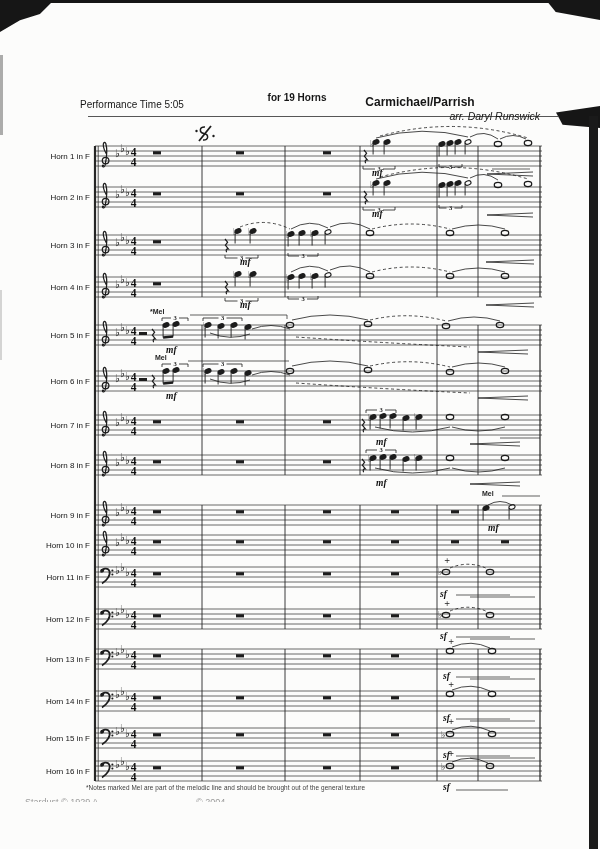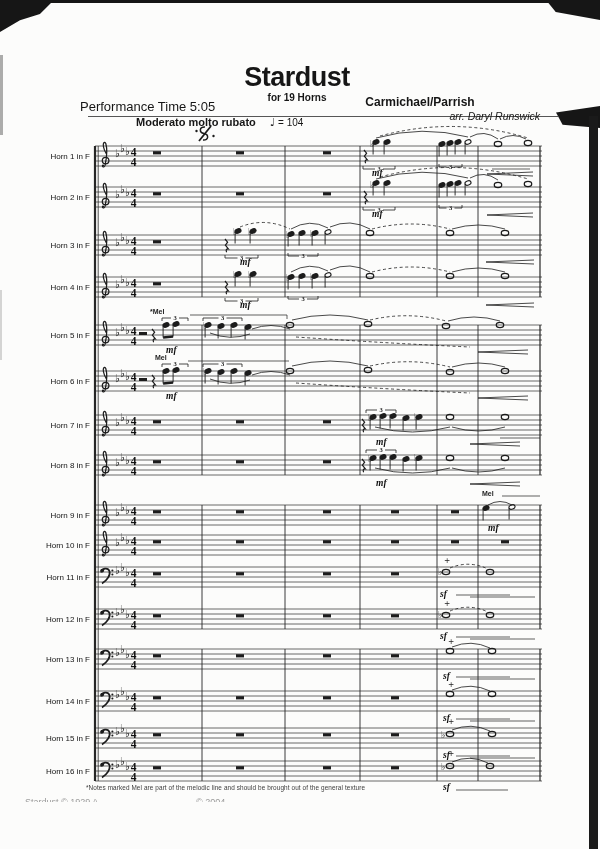--- a/index.html
+++ b/index.html
@@ -2,21 +2,21 @@
 <html><head>
 <meta charset="utf-8">
 <style>
   html,body{margin:0;padding:0;background:#e8e8e8;}
   .page{position:relative;width:600px;height:849px;background:#fcfcfb;overflow:hidden;
         font-family:"Liberation Sans",sans-serif;color:#161616;}
   .abs{position:absolute;}
   
   .title{left:177px;top:62px;width:240px;text-align:center;font-size:27px;font-weight:bold;letter-spacing:-0.5px;}
   .subtitle{left:177px;top:92px;width:240px;text-align:center;font-size:10px;font-weight:bold;}
-  .perftime{left:44px;top:99px;font-size:13px;padding-left:36px;}
+  .perftime{left:44px;top:99px;font-size:10px;padding-left:36px;}
   .composer{left:300px;top:95px;width:240px;text-align:center;font-size:12px;font-weight:bold;}
   .arranger{left:300px;top:110px;width:240px;text-align:right;font-size:10.5px;font-style:italic;}
   .tempo{left:136px;top:116px;font-size:11px;font-weight:bold;white-space:nowrap;}
   .tempo .note{font-family:"DejaVu Sans",sans-serif;font-weight:normal;font-size:11px;margin-left:14px;}
   .tempo .val{font-weight:normal;font-size:10px;}
   
   .footnote{left:86px;top:784px;font-size:6.4px;color:#3c3c3c;letter-spacing:0.1px;}
   .copyline{left:0;top:797px;width:600px;height:5px;overflow:hidden;}
   .copyline div{position:absolute;top:0;font-size:9px;line-height:11px;color:#9a9a9a;white-space:nowrap;}
   
@@ -50,26 +50,24 @@
 
   <div class="abs art art-topline"></div>
   <div class="abs art art-tl"></div>
   <div class="abs art art-tr"></div>
   <div class="abs art-hline"></div>
   <div class="abs art art-wedge"></div>
   <div class="abs art-rbar"></div>
   <div class="abs art-l1"></div>
   <div class="abs art-l2"></div>
 
-  <div class="abs title">Stardust</div>
   <div class="abs subtitle">for 19 Horns</div>
   <div class="abs perftime">Performance Time 5:05</div>
   <div class="abs composer">Carmichael/Parrish</div>
   <div class="abs arranger">arr. Daryl Runswick</div>
-  <div class="abs tempo"><span>Moderato molto rubato</span><span class="note">♩</span> <span class="val">= 104</span></div>
 
   <svg id="score" width="600" height="849" viewBox="0 0 600 849">
       <g>
         <line x1="95" y1="146" x2="542" y2="146" class="stl"></line>
         <line x1="95" y1="151" x2="542" y2="151" class="stl"></line>
         <line x1="95" y1="156" x2="542" y2="156" class="stl"></line>
         <line x1="95" y1="161" x2="542" y2="161" class="stl"></line>
         <line x1="95" y1="166" x2="542" y2="166" class="stl"></line>
         <text x="90" y="159" class="sv-label" text-anchor="end">Horn 1 in F</text>
         <circle cx="105.6" cy="160.6" r="3.3" class="ink" stroke-width="1.25"></circle>

